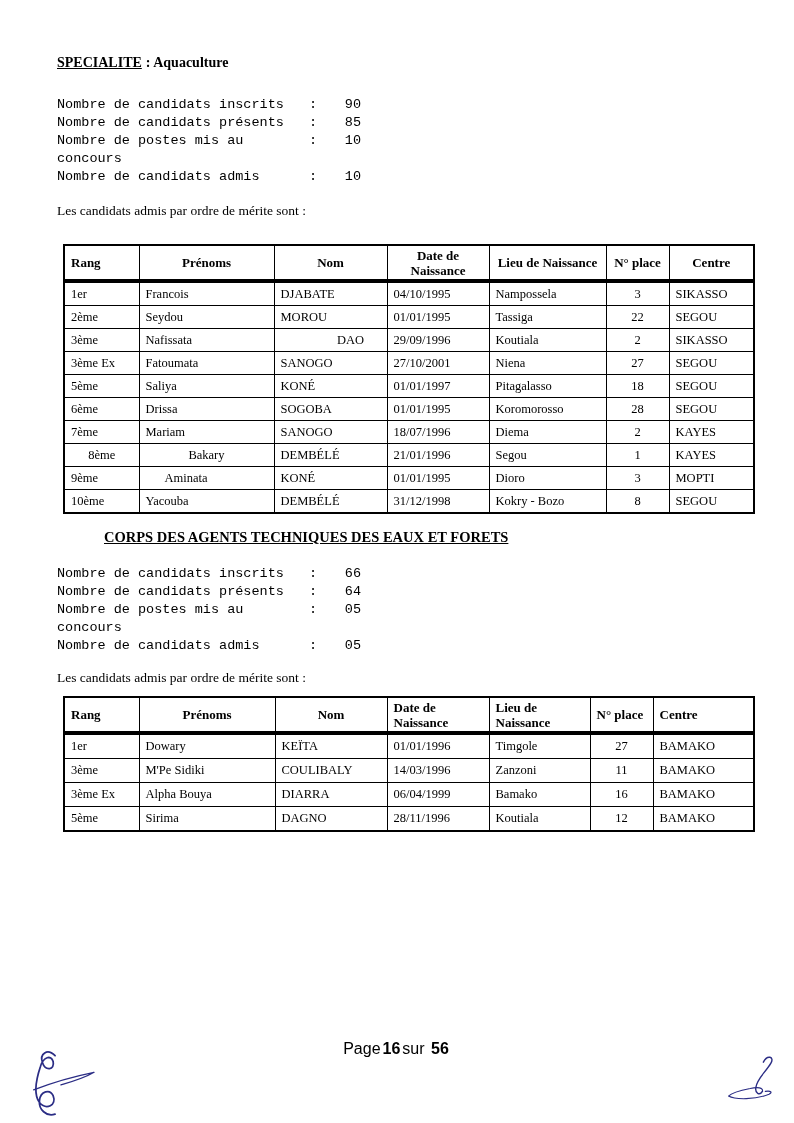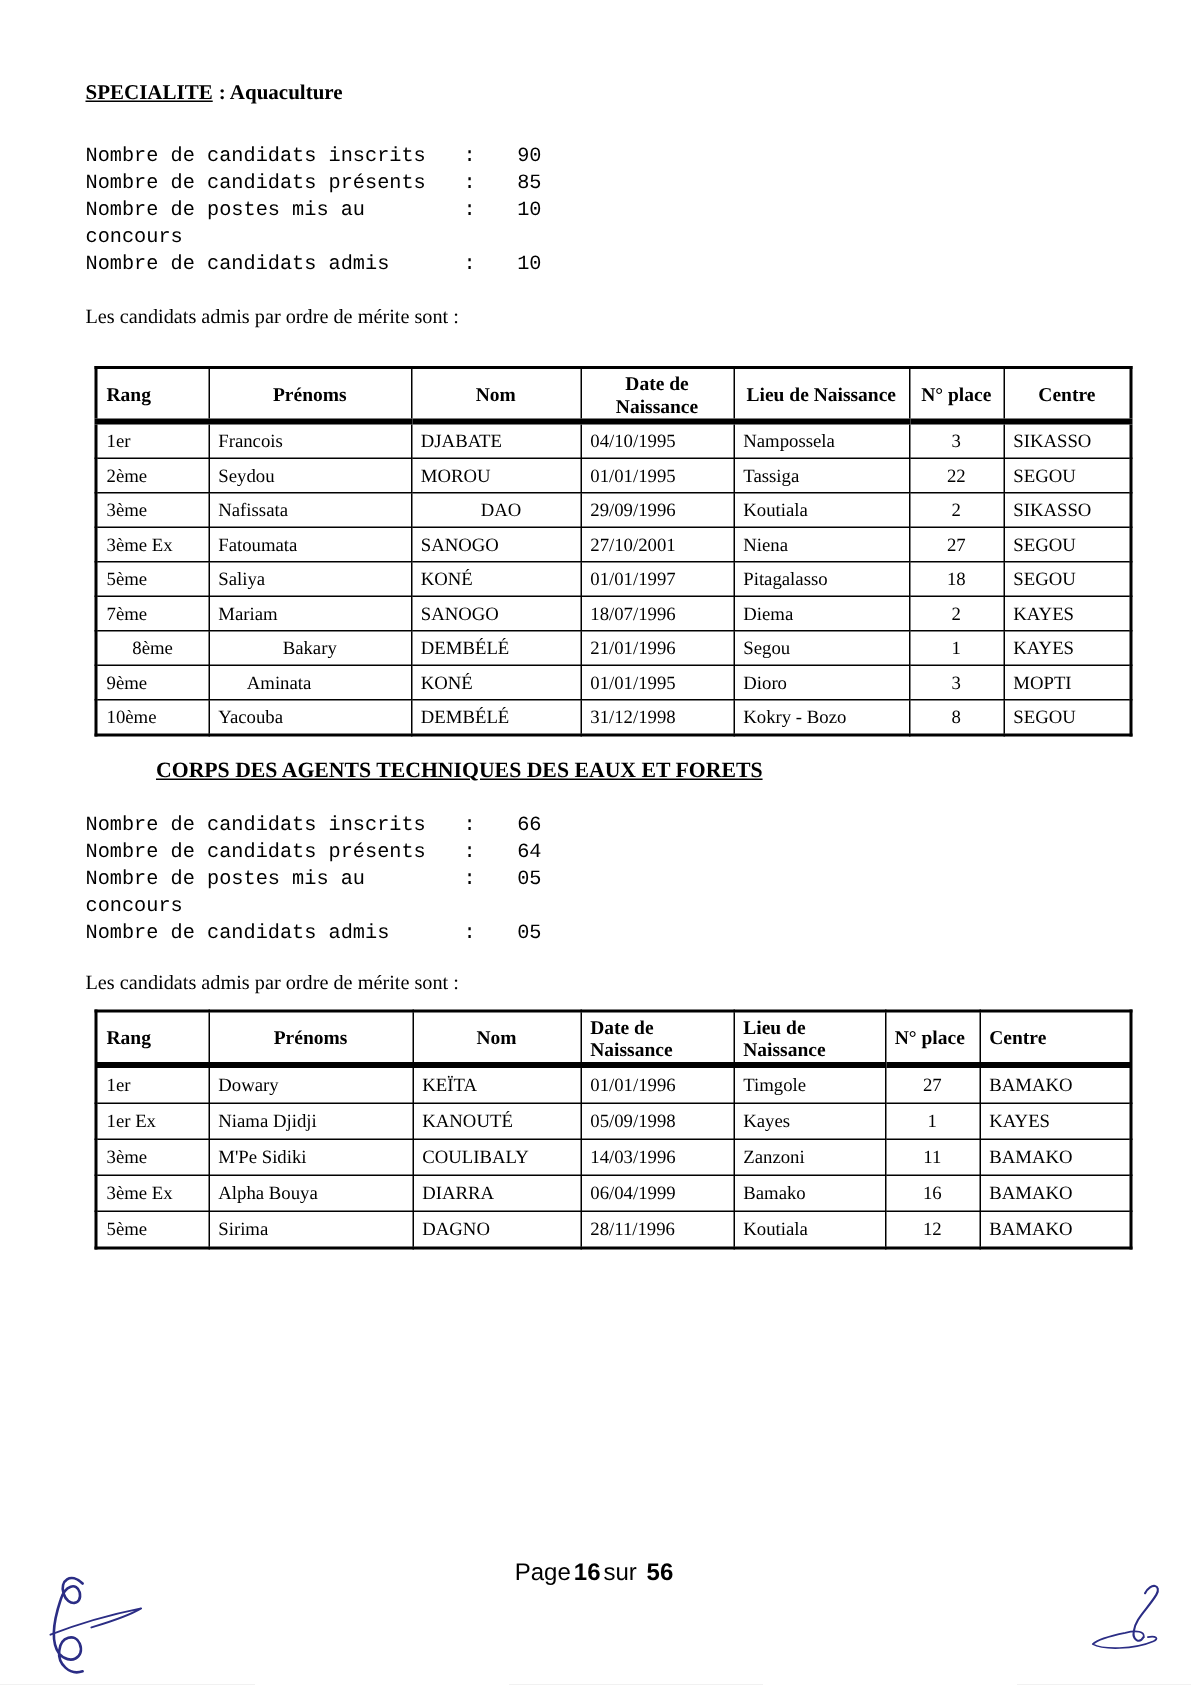--- a/index.html
+++ b/index.html
@@ -136,21 +136,21 @@
             <td style="text-align: left;">Seydou</td>
             <td style="text-align: left;">MOROU</td>
             <td style="text-align: left;">01/01/1995</td>
             <td style="text-align: left;">Tassiga</td>
             <td style="text-align: center;">22</td>
             <td style="text-align: left;">SEGOU</td>
           </tr>
           <tr>
             <td style="text-align: left;">3ème</td>
             <td style="text-align: left;">Nafissata</td>
-            <td style="text-align: left; padding-left: 46px;">DAO</td>
+            <td style="text-align: center; padding-left: 46px;">DAO</td>
             <td style="text-align: left;">29/09/1996</td>
             <td style="text-align: left;">Koutiala</td>
             <td style="text-align: center;">2</td>
             <td style="text-align: left;">SIKASSO</td>
           </tr>
           <tr>
             <td style="text-align: left;">3ème Ex</td>
             <td style="text-align: left;">Fatoumata</td>
             <td style="text-align: left;">SANOGO</td>
             <td style="text-align: left;">27/10/2001</td>
@@ -158,20 +158,29 @@
             <td style="text-align: center;">27</td>
             <td style="text-align: left;">SEGOU</td>
           </tr>
           <tr>
             <td style="text-align: left;">5ème</td>
             <td style="text-align: left;">Saliya</td>
             <td style="text-align: left;">KONÉ</td>
             <td style="text-align: left;">01/01/1997</td>
             <td style="text-align: left;">Pitagalasso</td>
             <td style="text-align: center;">18</td>
+            <td style="text-align: left;">SEGOU</td>
+          </tr>
+          <tr>
+            <td style="text-align: left;">6ème</td>
+            <td style="text-align: left;">Drissa</td>
+            <td style="text-align: left;">SOGOBA</td>
+            <td style="text-align: left;">01/01/1995</td>
+            <td style="text-align: left;">Koromorosso</td>
+            <td style="text-align: center;">28</td>
             <td style="text-align: left;">SEGOU</td>
           </tr>
           <tr>
             <td style="text-align: left;">7ème</td>
             <td style="text-align: left;">Mariam</td>
             <td style="text-align: left;">SANOGO</td>
             <td style="text-align: left;">18/07/1996</td>
             <td style="text-align: left;">Diema</td>
             <td style="text-align: center;">2</td>
             <td style="text-align: left;">KAYES</td>
@@ -259,29 +268,20 @@
           <tr>
             <td style="text-align: left;">1er</td>
             <td style="text-align: left;">Dowary</td>
             <td style="text-align: left;">KEÏTA</td>
             <td style="text-align: left;">01/01/1996</td>
             <td style="text-align: left;">Timgole</td>
             <td style="text-align: center;">27</td>
             <td style="text-align: left;">BAMAKO</td>
           </tr>
           <tr>
-            <td style="text-align: left;">1er Ex</td>
-            <td style="text-align: left;">Niama Djidji</td>
-            <td style="text-align: left;">KANOUTÉ</td>
-            <td style="text-align: left;">05/09/1998</td>
-            <td style="text-align: left;">Kayes</td>
-            <td style="text-align: center;">1</td>
-            <td style="text-align: left;">KAYES</td>
-          </tr>
-          <tr>
             <td style="text-align: left;">3ème</td>
             <td style="text-align: left;">M'Pe Sidiki</td>
             <td style="text-align: left;">COULIBALY</td>
             <td style="text-align: left;">14/03/1996</td>
             <td style="text-align: left;">Zanzoni</td>
             <td style="text-align: center;">11</td>
             <td style="text-align: left;">BAMAKO</td>
           </tr>
           <tr>
             <td style="text-align: left;">3ème Ex</td>

